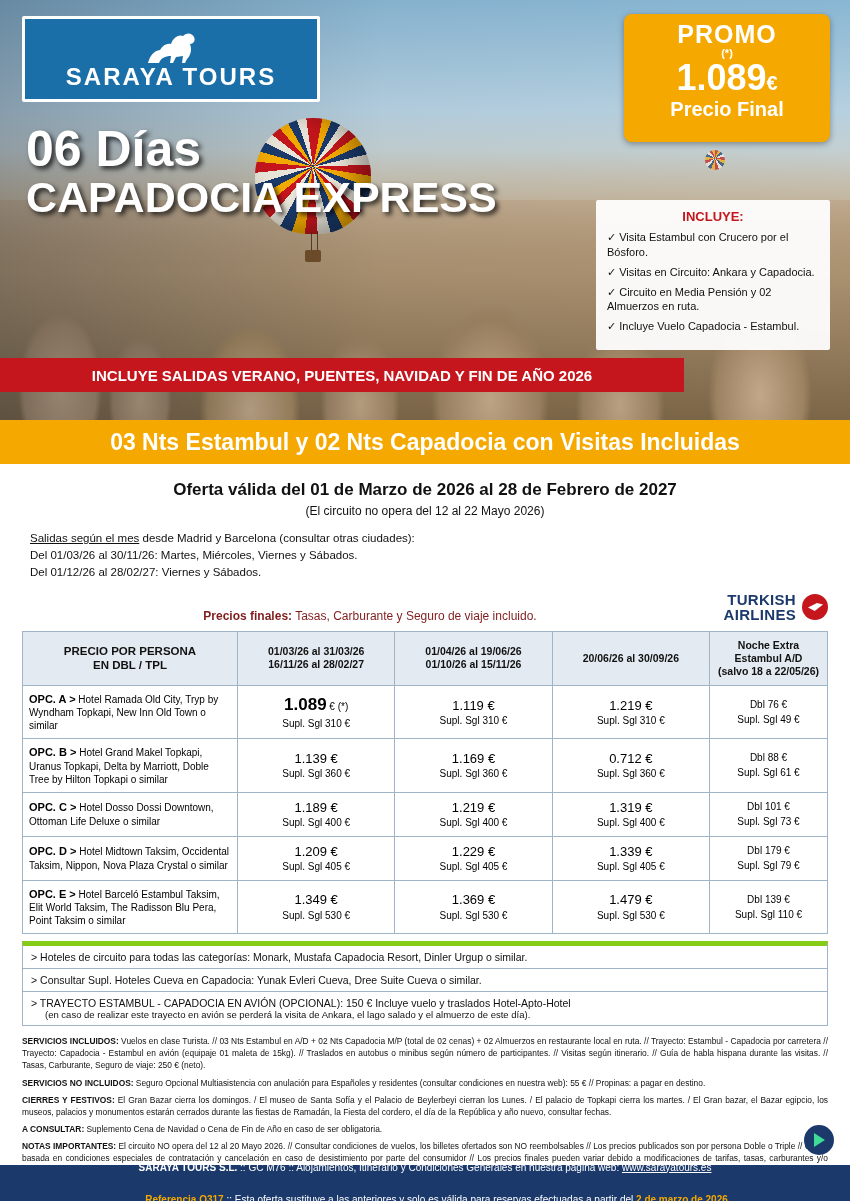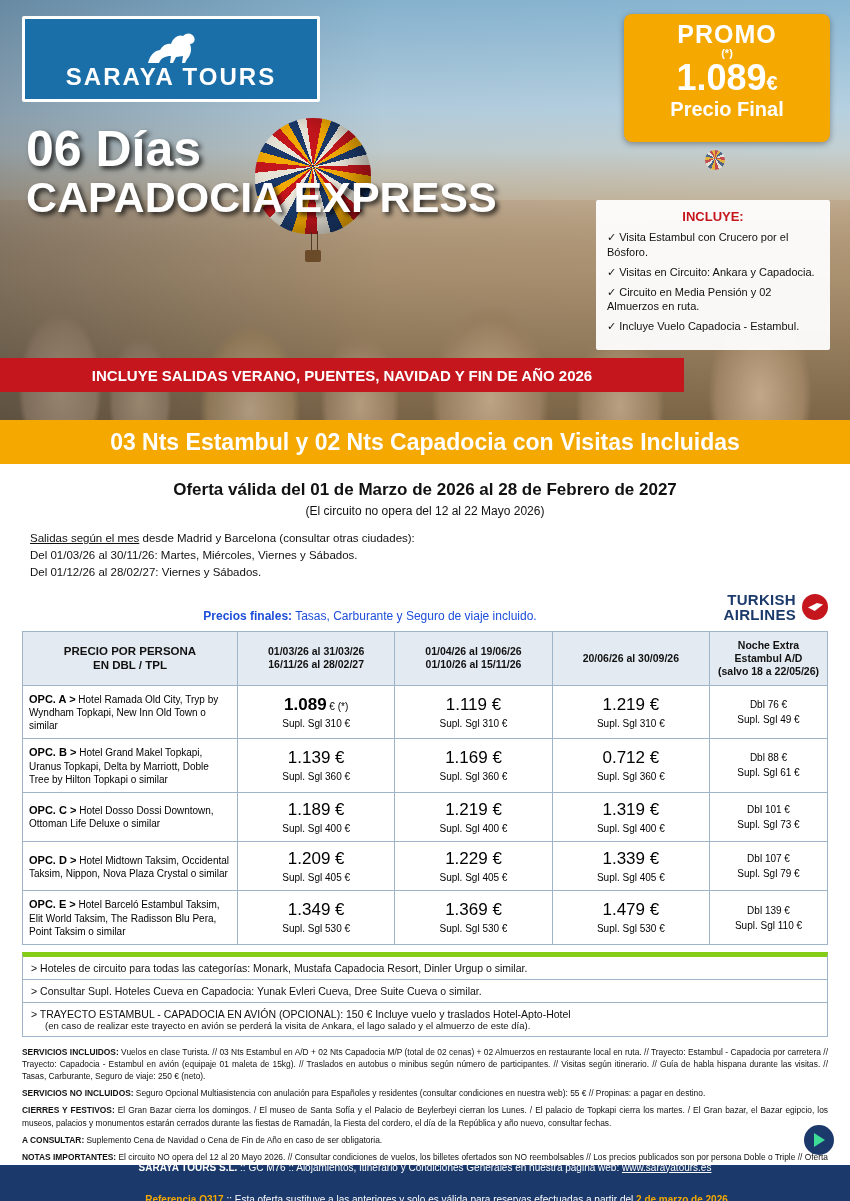--- a/index.html
+++ b/index.html
@@ -123,21 +123,21 @@
   
   .content { padding:0 22px; }
   .offer-title { text-align:center; font-size:17px; font-weight:bold; color:#111; margin-top:16px; }
   .offer-sub { text-align:center; font-size:12px; color:#111; margin-top:4px; }
 
   .departures { margin-top:14px; font-size:11.5px; color:#111; padding-left:8px; }
   .departures .u { text-decoration:underline; font-weight:normal; }
   .departures .row { margin-top:5px; }
 
   .prices-note-row { display:flex; align-items:flex-end; margin-top:14px; }
-  .prices-note { flex:1; text-align:center; font-size:12px; color:#1d4ed8; padding-left:40px;}
+  .prices-note { flex:1; text-align:center; font-size:12px; color:#7f1d1d; padding-left:40px;}
   .prices-note b { font-weight:bold; }
   .airline { width:150px; text-align:right; position:relative; }
   .airline .a1 { color:#1b3a6b; font-size:15px; font-weight:bold; line-height:1.02; letter-spacing:.3px; }
   .airline .dot {
     position:absolute; right:0; top:2px; width:26px; height:26px; border-radius:50%; background:#c4161c;
   }
   .airline .dot:after{
     content:""; position:absolute; left:6px; top:9px; width:15px; height:8px; background:#fff;
     clip-path: polygon(0 55%, 60% 0, 100% 20%, 45% 100%);
   }
@@ -148,21 +148,21 @@
   table.prices th, table.prices td { border:1px solid #9fb4c6; }
   table.prices thead th {
     background:#e3eaf1; color:#111; font-size:10.5px; font-weight:bold; padding:7px 4px; text-align:center; line-height:1.25;
   }
   table.prices thead th.first { width:215px; font-size:11.5px; }
   table.prices thead th.last { width:118px; }
   table.prices td.opt { padding:6px 6px; font-size:10px; line-height:1.3; vertical-align:middle; }
   table.prices td.opt b { font-size:11px; }
   table.prices td.p { text-align:center; padding:6px 2px; line-height:1.35; }
   table.prices td.p .big { font-size:17px; font-weight:bold; }
-  table.prices td.p .mid { font-size:17px; }
+  table.prices td.p .mid { font-size:13px; }
   table.prices td.p .sup { font-size:10px; }
   table.prices td.p .ast { font-size:10px; font-weight:normal; }
   table.prices td.extra { text-align:center; font-size:10px; line-height:1.5; }
 
   .bullets { margin-top:7px; }
   .bullets .b {
     border:1px solid #9fb4c6; border-top:none; font-size:10.5px; padding:5px 8px; color:#111;
   }
   .bullets .b:first-child { border-top:5px solid #84cc16; }
   .bullets .b .ind { display:block; padding-left:14px; font-size:9.5px; }
@@ -374,21 +374,21 @@
         </td>
         <td class="p">
           <div class="mid">1.229 €</div>
           <div class="sup">Supl. Sgl 405 €</div>
         </td>
         <td class="p">
           <div class="mid">1.339 €</div>
           <div class="sup">Supl. Sgl 405 €</div>
         </td>
         <td class="extra">
-          <div>Dbl 107 €</div>
+          <div>Dbl 179 €</div>
           <div>Supl. Sgl 79 €</div>
         </td>
       </tr>
 
       <tr>
         <td class="opt">
           <b>OPC. E &gt;</b><span> Hotel Barceló Estambul Taksim, Elit World Taksim, The Radisson Blu Pera, Point Taksim o similar</span>
         </td>
         <td class="p">
           <div class="mid">1.349 €</div>

